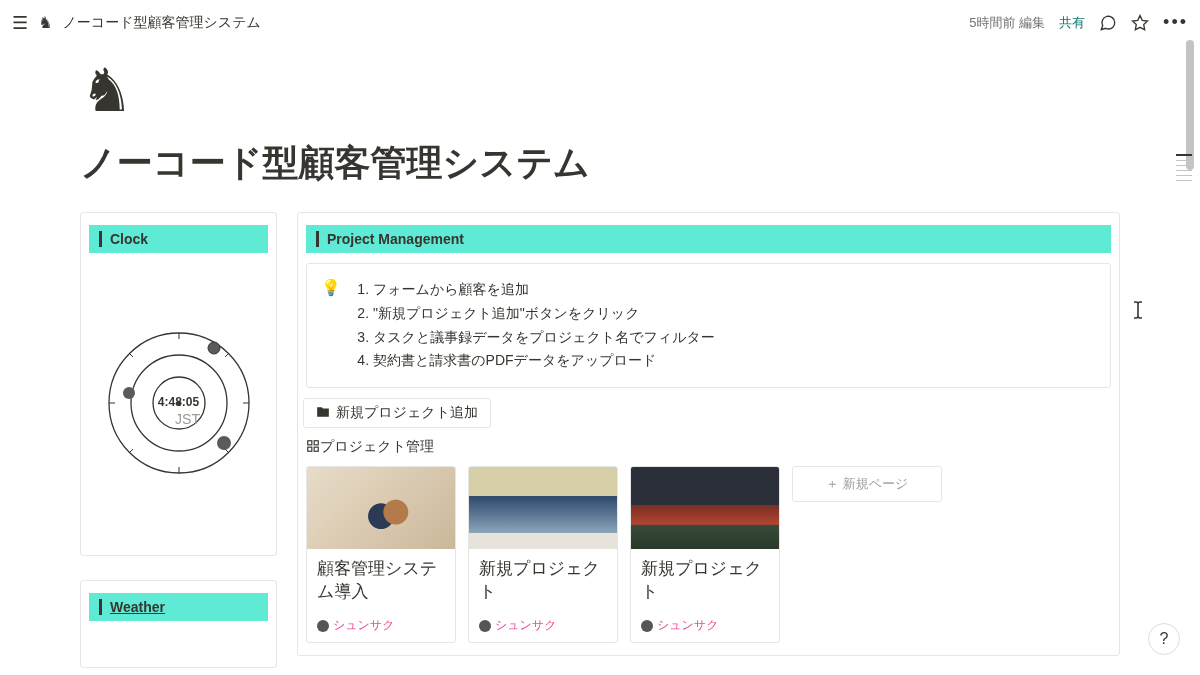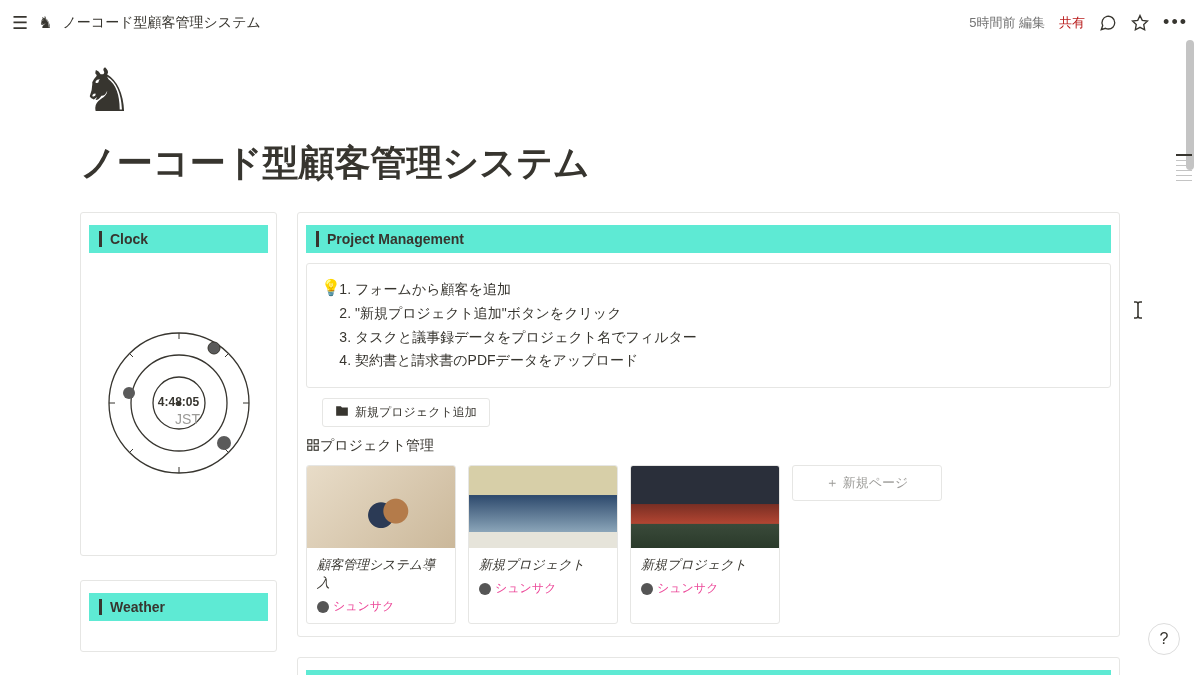--- a/index.html
+++ b/index.html
@@ -18,21 +18,21 @@
   height: 45px;
   padding: 0 12px;
   font-size: 14px;
 }
 .topbar-left { display: flex; align-items: center; gap: 10px; }
 .topbar-right { margin-left: auto; display: flex; align-items: center; gap: 14px; }
 .hamburger { font-size: 18px; cursor: pointer; }
 .knight-small { font-size: 16px; }
 .breadcrumb-text { font-size: 14px; }
 .muted { color: #737373; font-size: 13px; }
-.topbar-action { color: #b91c1c; font-size: 13px; cursor: pointer; }
+.topbar-action { color: #0f766e; font-size: 13px; cursor: pointer; }
 .icon-btn { cursor: pointer; display:inline-flex; align-items:center; }
 .ellipsis { font-size: 18px; letter-spacing: 2px; }
 
 .page-content {
   padding: 10px 80px 0 80px;
 }
 .page-icon { font-size: 60px; margin-bottom: 14px; }
 .page-title {
   font-size: 36px; font-weight: 700; margin-bottom: 24px;
 }
@@ -56,45 +56,45 @@
 }
 .clock-svg { width: 160px; height: 160px; }
 .clock-time { position:absolute; top:50%; left:50%; transform:translate(-50%,-60%); font-size:12px; font-weight:700; }
 .clock-tz { position:absolute; top:50%; left:50%; transform:translate(-50%, 8px); font-size:14px; color:#9b9a97;margin-left:9px; }
 
 .callout {
   display:flex; gap:14px; padding:14px 14px; margin: 0 8px;
   background:#fff; border:1px solid #e6e6e4; border-radius:3px;
 }
 .callout-icon { font-size:16px; }
-.callout ol { font-size:14px; line-height:1.7; }
+.callout ol { margin-left: 18px; font-size:14px; line-height:1.7; }
 
 .chip-btn {
   display:inline-flex; align-items:center; gap:6px;
   padding: 5px 12px; border:1px solid #e6e6e4; border-radius:3px;
-  font-size:12px; cursor:pointer; margin: 10px 0 0 24px;
+  font-size:14px; cursor:pointer; margin: 10px 0 0 5px;
 }
 
 .link-row {
   display:flex; align-items:center; font-size:14px; margin: 10px 0 0 8px;
   color:#37352f; cursor:pointer;
 }
 
 .gallery {
   display:flex; gap:12px; margin: 10px 8px 0 8px;
 }
 .gallery-card {
   width: 150px; border:1px solid #e6e6e4; border-radius:3px; overflow:hidden; cursor:pointer;
   display:flex; flex-direction:column;
 }
 .gallery-img {
   height: 82px; background:#ddd; background-size:cover; background-position:center;
 }
 .gallery-body { padding: 8px 10px; font-size:13px; }
-.gallery-title { font-weight:500; margin-bottom:6px; font-size:13px;font-style:italic;}
+.gallery-title { font-weight:500; margin-bottom:14px; font-size:17px;}
 .gallery-author { font-size:12px; color:#ec4899; display:flex; align-items:center; gap:4px;}
 .gallery-add {
   width:150px; height:36px; border:1px solid #e6e6e4; border-radius:3px;
   display:flex; align-items:center; justify-content:center; gap:4px;
   color:#9b9a97; font-size:13px; cursor:pointer;
 }
 
 .scroll-track {
   position:absolute; right:4px; top:40px; bottom:20px; width:14px;
 }
@@ -181,21 +181,21 @@
             <circle cx="80" cy="80" r="2.2" fill="#37352f"></circle>
             <circle cx="115" cy="25" r="6" fill="#5a5a5a" stroke="#37352f"></circle>
             <circle cx="125" cy="120" r="7" fill="#5a5a5a"></circle>
             <circle cx="30" cy="70" r="6" fill="#5a5a5a"></circle>
           </svg>
           <div class="clock-time">4:48:05</div>
           <div class="clock-tz">JST</div>
         </div>
       </div>
 
-      <div class="block-card" style="padding-bottom:20px;">
+      <div class="block-card" style="padding-bottom:36px;text-decoration:underline;">
         <div class="section-header">Weather</div>
       </div>
     </div>
 
     <div class="main-col">
 
       <div class="block-card">
         <div class="section-header">Project Management</div>
 
         <div class="callout">

